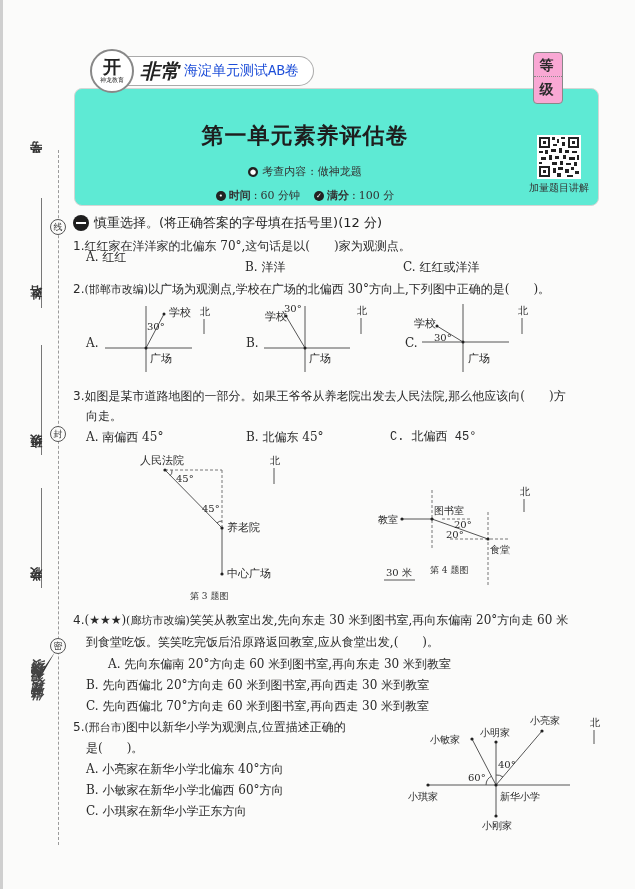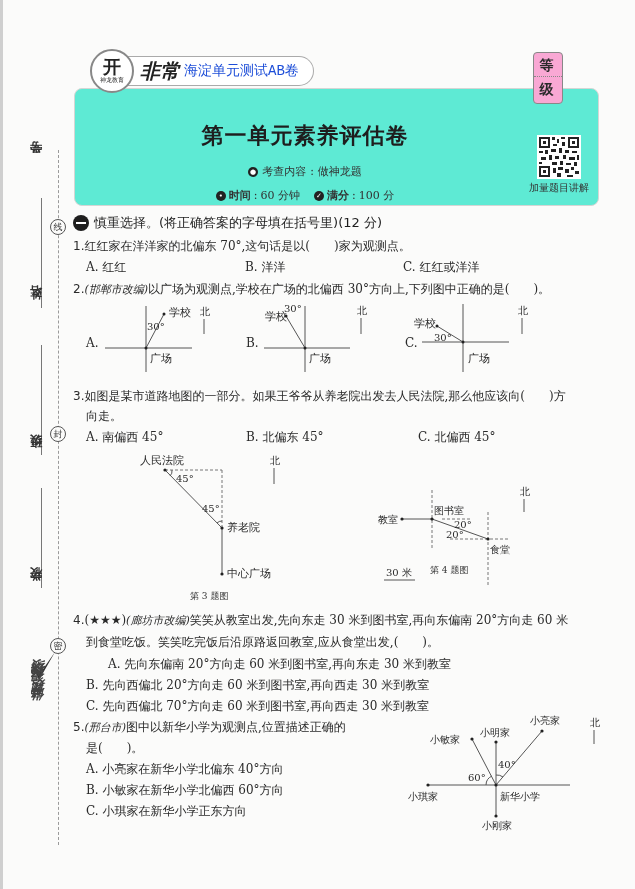--- a/index.html
+++ b/index.html
@@ -54,21 +54,21 @@
                 font-family: "DejaVu Sans", sans-serif; color: #333; }
 
   
   .section-head { position: absolute; left: 73px; top: 214px; display: flex; align-items: center; gap: 5px;
                   font-family: "DejaVu Sans", sans-serif; font-size: 13px; color: #1e1e1e; }
   .section-badge { width: 16px; height: 16px; border-radius: 50%; background: #1e1e1e; position: relative; }
   .section-badge::after { content: ""; position: absolute; left: 3px; top: 7px; width: 10px; height: 2px; background: #fff; }
 
   .q { position: absolute; left: 73px; font-size: 12px; line-height: 16px; color: #2a2a2a; white-space: nowrap; }
   .q .num { font-family: "DejaVu Sans", sans-serif; }
-  .q .src { font-style: italic; font-size: 11px; }
+  .q .src { font-size: 11px; }
   .opt { position: absolute; font-size: 12px; line-height: 16px; color: #2a2a2a; white-space: nowrap; }
 
   svg text { font-family: "DejaVu Serif", serif; fill: #2a2a2a; }
   .fig { position: absolute; }
   .cap { position: absolute; font-size: 9px; color: #333; }
 </style>
 </head>
 <body>
 
 <div class="page-edge"></div>
@@ -181,21 +181,21 @@
 </div>
 
 <div class="section-head">
   <span class="section-badge"></span>
   <span>慎重选择。(将正确答案的字母填在括号里)(12 分)</span>
 </div>
 
 <div class="q" style="top:238px;">
   <span class="num">1.</span><span>红红家在洋洋家的北偏东 70°,这句话是以(　　)家为观测点。</span>
 </div>
-<div class="opt" style="left:86px;top:259px;">A. 红红</div>
+<div class="opt" style="left:86px;top:249px;">A. 红红</div>
 <div class="opt" style="left:245px;top:259px;">B. 洋洋</div>
 <div class="opt" style="left:403px;top:259px;">C. 红红或洋洋</div>
 
 <div class="q" style="top:281px;">
   <span class="num">2.</span><span class="src">(邯郸市改编)</span><span>以广场为观测点,学校在广场的北偏西 30°方向上,下列图中正确的是(　　)。</span>
 </div>
 <div class="opt" style="left:86px;top:335px;">A.</div>
 <div class="opt" style="left:246px;top:335px;">B.</div>
 <div class="opt" style="left:405px;top:335px;">C.</div>
 
@@ -240,21 +240,21 @@
     <line x1="422" y1="18" x2="422" y2="34" stroke="#555"></line>
   </g>
 </svg>
 
 <div class="q" style="top:388px;">
   <span class="num">3.</span><span>如图是某市道路地图的一部分。如果王爷爷从养老院出发去人民法院,那么他应该向(　　)方</span>
 </div>
 <div class="q" style="top:408px;left:86px;">向走。</div>
 <div class="opt" style="left:86px;top:429px;">A. 南偏西 45°</div>
 <div class="opt" style="left:246px;top:429px;">B. 北偏东 45°</div>
-<div class="opt" style="left:418px;top:429px;">C. 北偏西 45°</div>
+<div class="opt" style="left:390px;top:429px;font-family:Liberation Mono, monospace;">C. 北偏西 45°</div>
 
 <svg class="fig" style="left:130px;top:450px;" width="180" height="130" viewBox="0 0 180 130">
   <line x1="35" y1="20" x2="92" y2="78" stroke="#555"></line>
   <line x1="35" y1="20" x2="92" y2="20" stroke="#777" stroke-dasharray="3,2"></line>
   <line x1="92" y1="20" x2="92" y2="78" stroke="#777" stroke-dasharray="3,2"></line>
   <line x1="92" y1="78" x2="92" y2="124" stroke="#555"></line>
   <circle cx="35" cy="20" r="1.6" fill="#222"></circle>
     <circle cx="92" cy="78" r="1.6" fill="#222"></circle>
     <circle cx="92" cy="124" r="1.6" fill="#222"></circle>
   <path d="M42 20 A7 7 0 0 1 40 26" fill="none" stroke="#555"></path>

